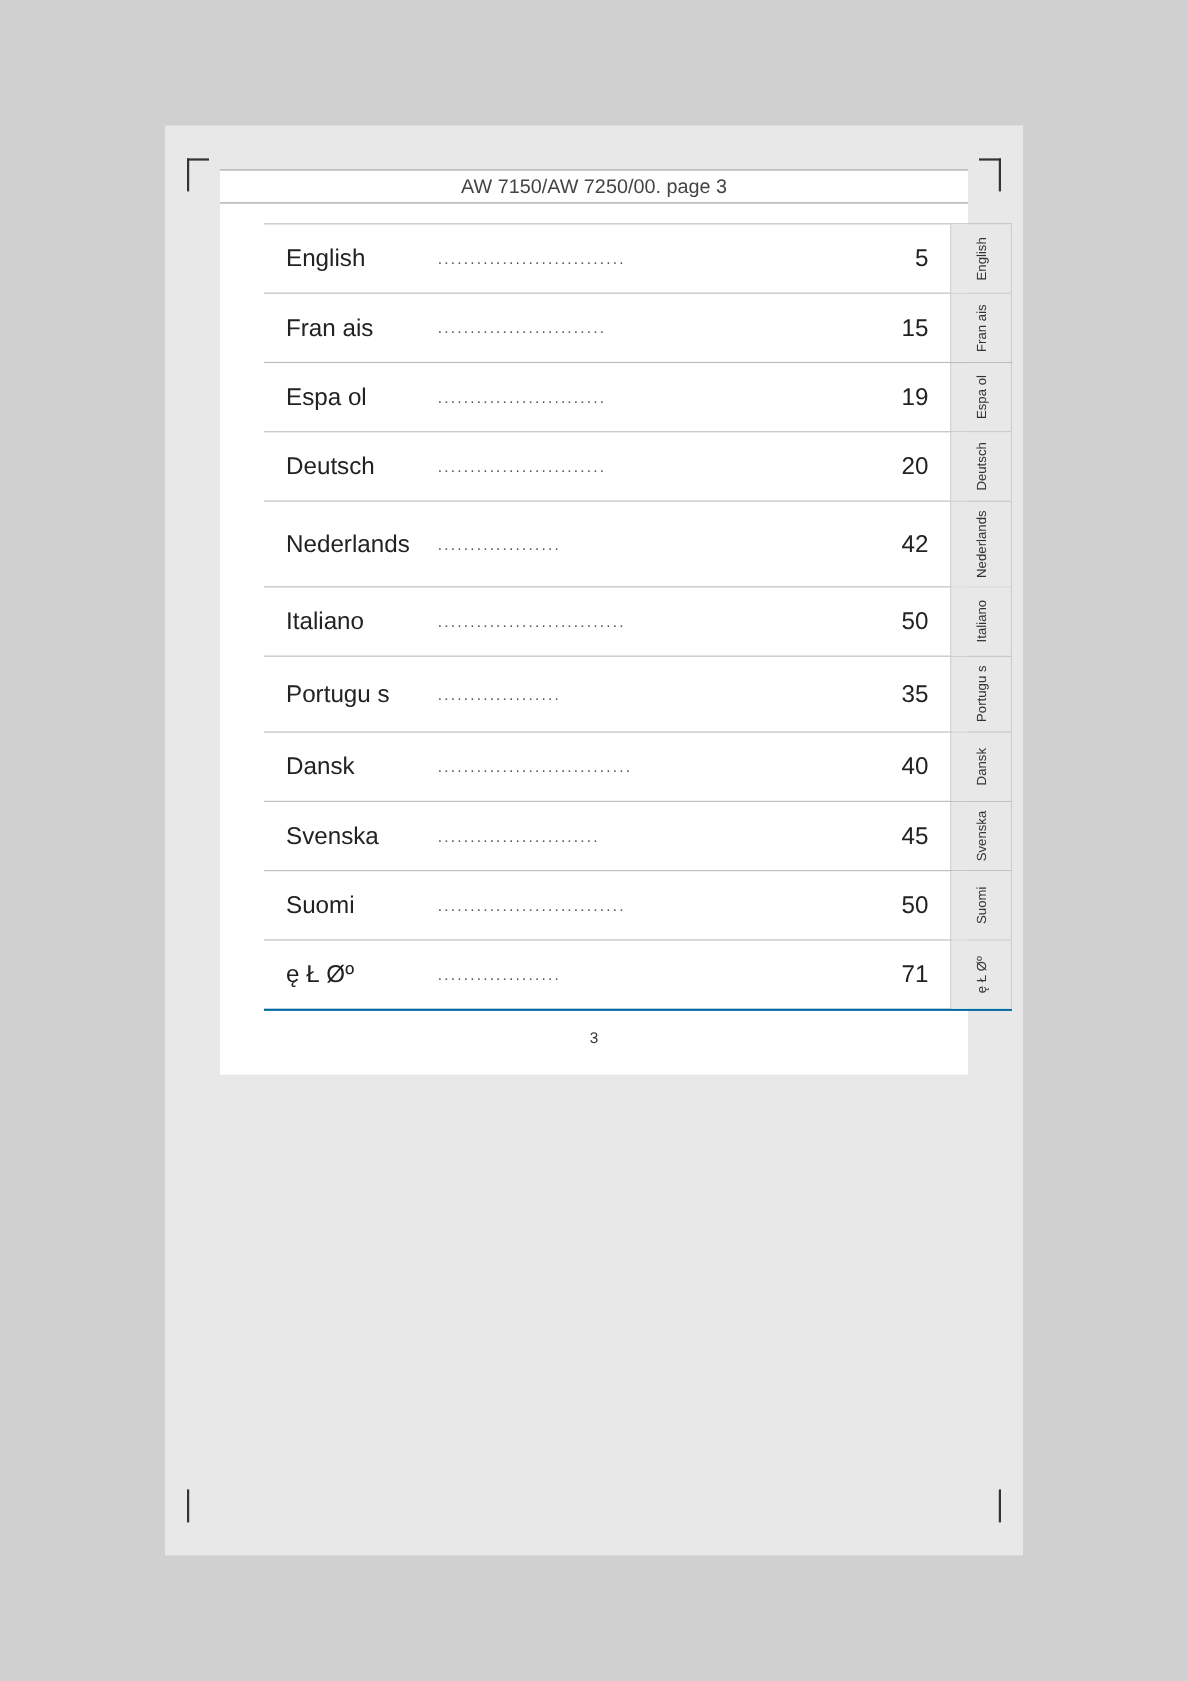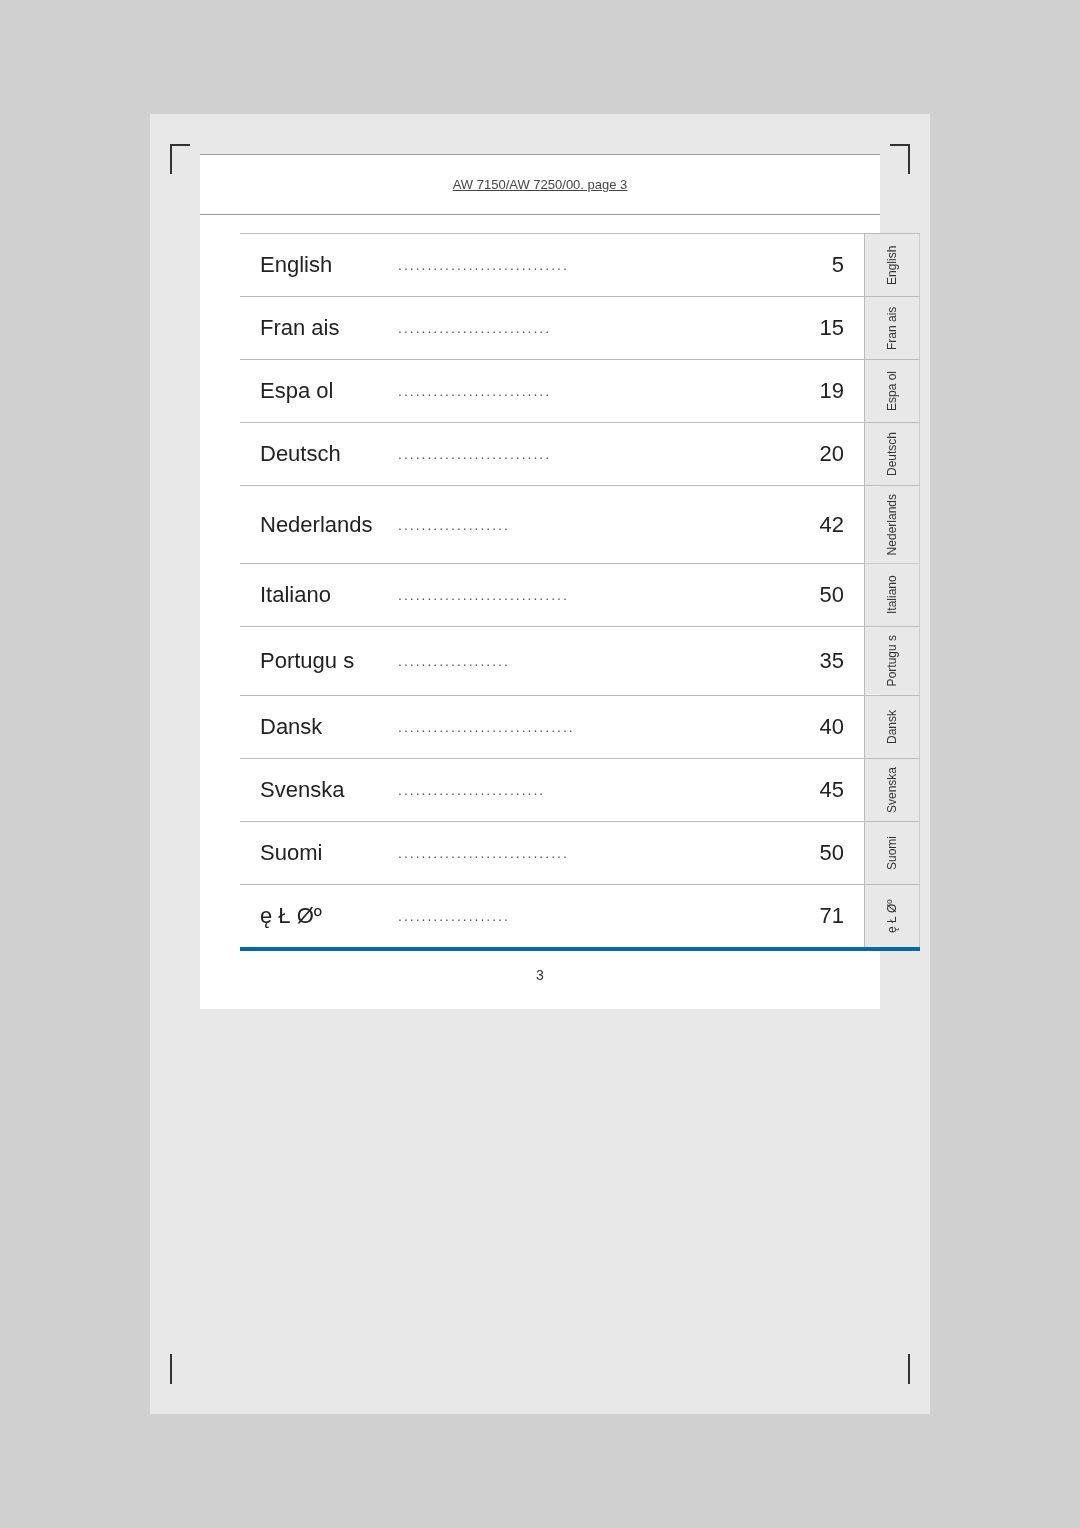--- a/index.html
+++ b/index.html
@@ -16,27 +16,26 @@
     .page {
       width: 780px;
       min-height: 1300px;
       background: #e8e8e8;
       position: relative;
       padding: 40px 30px;
     }
 
     .page-header {
       text-align: center;
-      font-size: 13px;
+      font-size: 18px;
       color: #444;
       margin-bottom: 18px;
       border-top: 1px solid #999;
       border-bottom: 1px solid #999;
-      padding: 22px 0;
-      text-decoration: underline;
+      padding: 4px 0;
     }
 
     .content-area {
       background: #fff;
       margin: 0 auto;
       width: 680px;
       padding: 0 0 20px 0;
     }
 
     .index-title {
@@ -53,21 +52,21 @@
       margin-left: 40px;
     }
 
     .index-row {
       display: flex;
       align-items: stretch;
       border-top: 1px solid #bbb;
     }
 
     .index-row:last-child {
-      border-bottom: 4px solid #0369a1;
+      border-bottom: 2px solid #0369a1;
     }
 
     .index-main {
       flex: 1;
       padding: 18px 20px 18px 20px;
       font-size: 22px;
       color: #222;
       display: flex;
       align-items: center;
       border-right: 1px solid #bbb;

